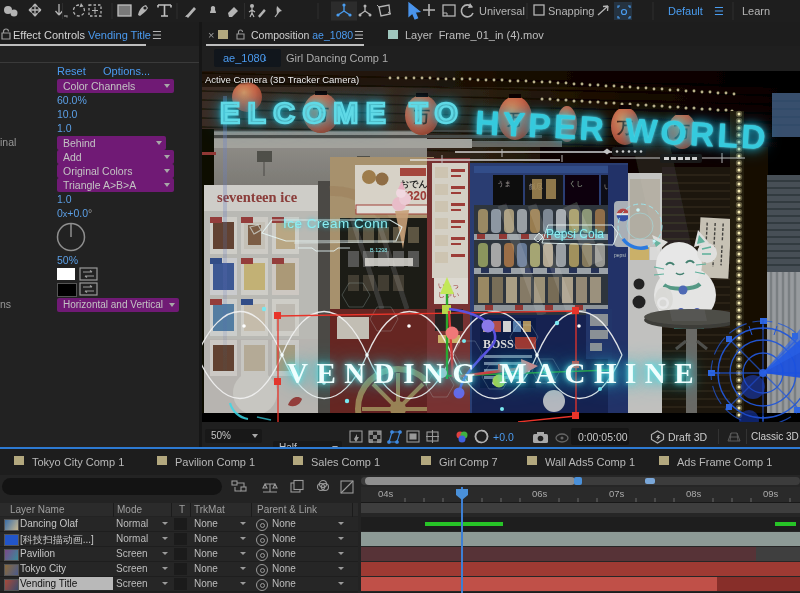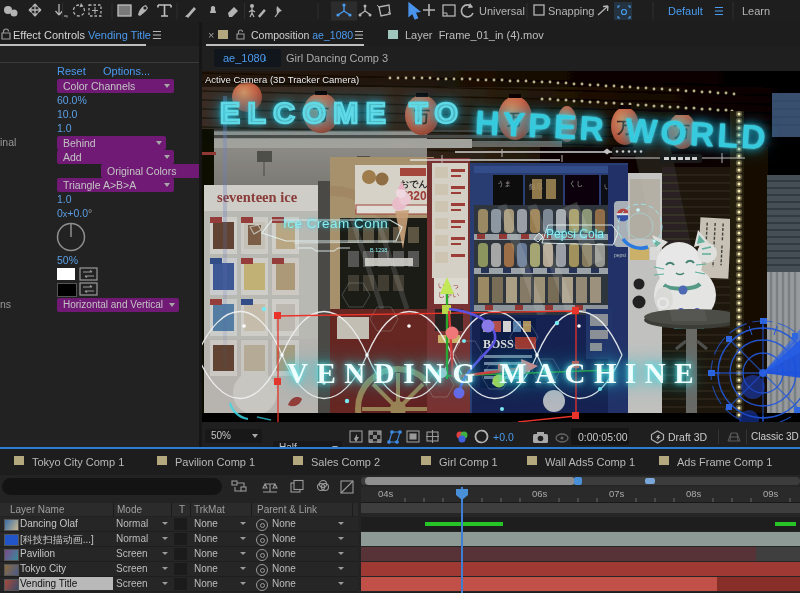--- a/index.html
+++ b/index.html
@@ -118,21 +118,21 @@
     <div class="abs blue t11" style="left:57px;top:43px;">Reset</div>
     <div class="abs blue t11" style="left:103px;top:43px;">Options...</div>
 
     <div class="dd" style="left:57px;top:57px;width:105px;min-width:105px;">Color Channels<span class="chev"></span></div>
     <div class="val" style="left:57px;top:72px;">60.0%</div>
     <div class="val" style="left:57px;top:86px;">10.0</div>
     <div class="val" style="left:57px;top:100px;">1.0</div>
     <div class="lbl" style="left:0;top:114px;">inal</div>
     <div class="dd" style="left:57px;top:114px;width:97px;">Behind<span class="chev"></span></div>
     <div class="dd" style="left:57px;top:128px;width:105px;min-width:105px;">Add<span class="chev"></span></div>
-    <div class="dd" style="left:57px;top:142px;width:105px;margin-left:44px;">Original Colors<span class="chev"></span></div>
+    <div class="dd" style="left:57px;top:142px;width:105px;">Original Colors<span class="chev"></span></div>
     <div class="dd" style="left:57px;top:156px;width:105px;">Triangle A&gt;B&gt;A<span class="chev"></span></div>
     <div class="val" style="left:57px;top:171px;">1.0</div>
     <div class="val" style="left:57px;top:185px;">0<span style="font-size:9px;">x</span>+0.0<span style="color:#9a9a9a;">°</span></div>
     <svg class="abs" style="left:56px;top:200px;" width="30" height="30">
       <circle cx="15" cy="15" r="13.5" fill="none" stroke="#8f8f8f" stroke-width="1.5"></circle>
       <path d="M15 15V1.5" stroke="#8f8f8f" stroke-width="1.5"></path>
     </svg>
     <div class="val" style="left:57px;top:232px;">50<span style="color:#5b9fe6;">%</span></div>
     <div class="abs" style="left:57px;top:246px;width:18px;height:12px;background:#ffffff;"></div>
     <svg class="abs" style="left:79px;top:245px;" width="19" height="14">
@@ -158,21 +158,21 @@
       </svg>
     <div class="abs" style="left:49px;top:7px;color:#cfcfcf;font-size:10.5px;line-height:13px;">Composition <span class="blue">ae_1080</span></div>
     <div class="abs t11" style="left:152px;top:7px;color:#b5b5b5;">☰</div>
     <div class="abs" style="left:186px;top:8px;width:10px;height:9px;background:#9fc6bd;"></div>
     <div class="abs t11" style="left:203px;top:7px;color:#bdbdbd;">Layer&nbsp; Frame_01_in (4).mov</div>
     <div class="abs" style="left:4px;top:22px;width:158px;height:2px;background:#bebebe;"></div>
 
     <div class="abs" style="left:12px;top:27px;width:67px;height:18px;background:#11161c;border-radius:2px;"></div>
     <div class="abs blue t11" style="left:21px;top:30px;">ae_1080</div>
     <div class="abs blue t11" style="left:61px;top:30px;">‹</div>
-    <div class="abs t11" style="left:84px;top:30px;color:#ababab;">Girl Dancing Comp 3</div>
+    <div class="abs t11" style="left:84px;top:30px;color:#ababab;">Girl Dancing Comp 1</div>
 
     <div class="abs" id="viewer" style="left:0;top:49px;width:598px;height:351px;background:#141210;overflow:hidden;">
       <svg id="scene" width="598" height="351" viewBox="0 0 598 351">
       <defs>
         <linearGradient id="ceil" x1="0" y1="0" x2="1" y2="0">
           <stop offset="0" stop-color="#46311c"></stop>
               <stop offset=".3" stop-color="#44301d"></stop>
           <stop offset=".65" stop-color="#241708"></stop>
               <stop offset="1" stop-color="#100a04"></stop>
         </linearGradient>
@@ -946,23 +946,23 @@
   </div>
 
   <div class="abs" style="left:0;top:447px;width:800px;height:2px;background:#2d7ad2;"></div>
 
   <div class="abs" id="tltabs" style="left:0;top:449px;width:800px;height:26px;background:#1d1d1d;">
     <div class="abs" style="left:14px;top:7px;width:10px;height:9px;background:#b3a87e;"></div>
     <div class="abs t11" style="left:32px;top:7px;color:#b8b8b8;">Tokyo City Comp 1</div>
     <div class="abs" style="left:157px;top:7px;width:10px;height:9px;background:#b3a87e;"></div>
     <div class="abs t11" style="left:175px;top:7px;color:#b8b8b8;">Pavilion Comp 1</div>
     <div class="abs" style="left:293px;top:7px;width:10px;height:9px;background:#b3a87e;"></div>
-    <div class="abs t11" style="left:311px;top:7px;color:#b8b8b8;">Sales Comp 2</div>
+    <div class="abs t11" style="left:311px;top:7px;color:#b8b8b8;">Sales Comp 1</div>
     <div class="abs" style="left:421px;top:7px;width:10px;height:9px;background:#b3a87e;"></div>
-    <div class="abs t11" style="left:439px;top:7px;color:#b8b8b8;">Girl Comp 1</div>
+    <div class="abs t11" style="left:439px;top:7px;color:#b8b8b8;">Girl Comp 7</div>
     <div class="abs" style="left:527px;top:7px;width:10px;height:9px;background:#b3a87e;"></div>
     <div class="abs t11" style="left:545px;top:7px;color:#b8b8b8;">Wall Ads5 Comp 1</div>
     <div class="abs" style="left:659px;top:7px;width:10px;height:9px;background:#b3a87e;"></div>
     <div class="abs t11" style="left:677px;top:7px;color:#b8b8b8;">Ads Frame Comp 1</div>
   </div>
 
   <div class="abs" id="tlbody" style="left:0;top:475px;width:800px;height:118px;background:#232323;">
 
     <div class="abs" style="left:2px;top:3px;width:220px;height:17px;background:#131313;border-radius:9px;"></div>
     <svg class="abs" style="left:228px;top:4px;" width="130" height="17" viewBox="0 0 130 17">

